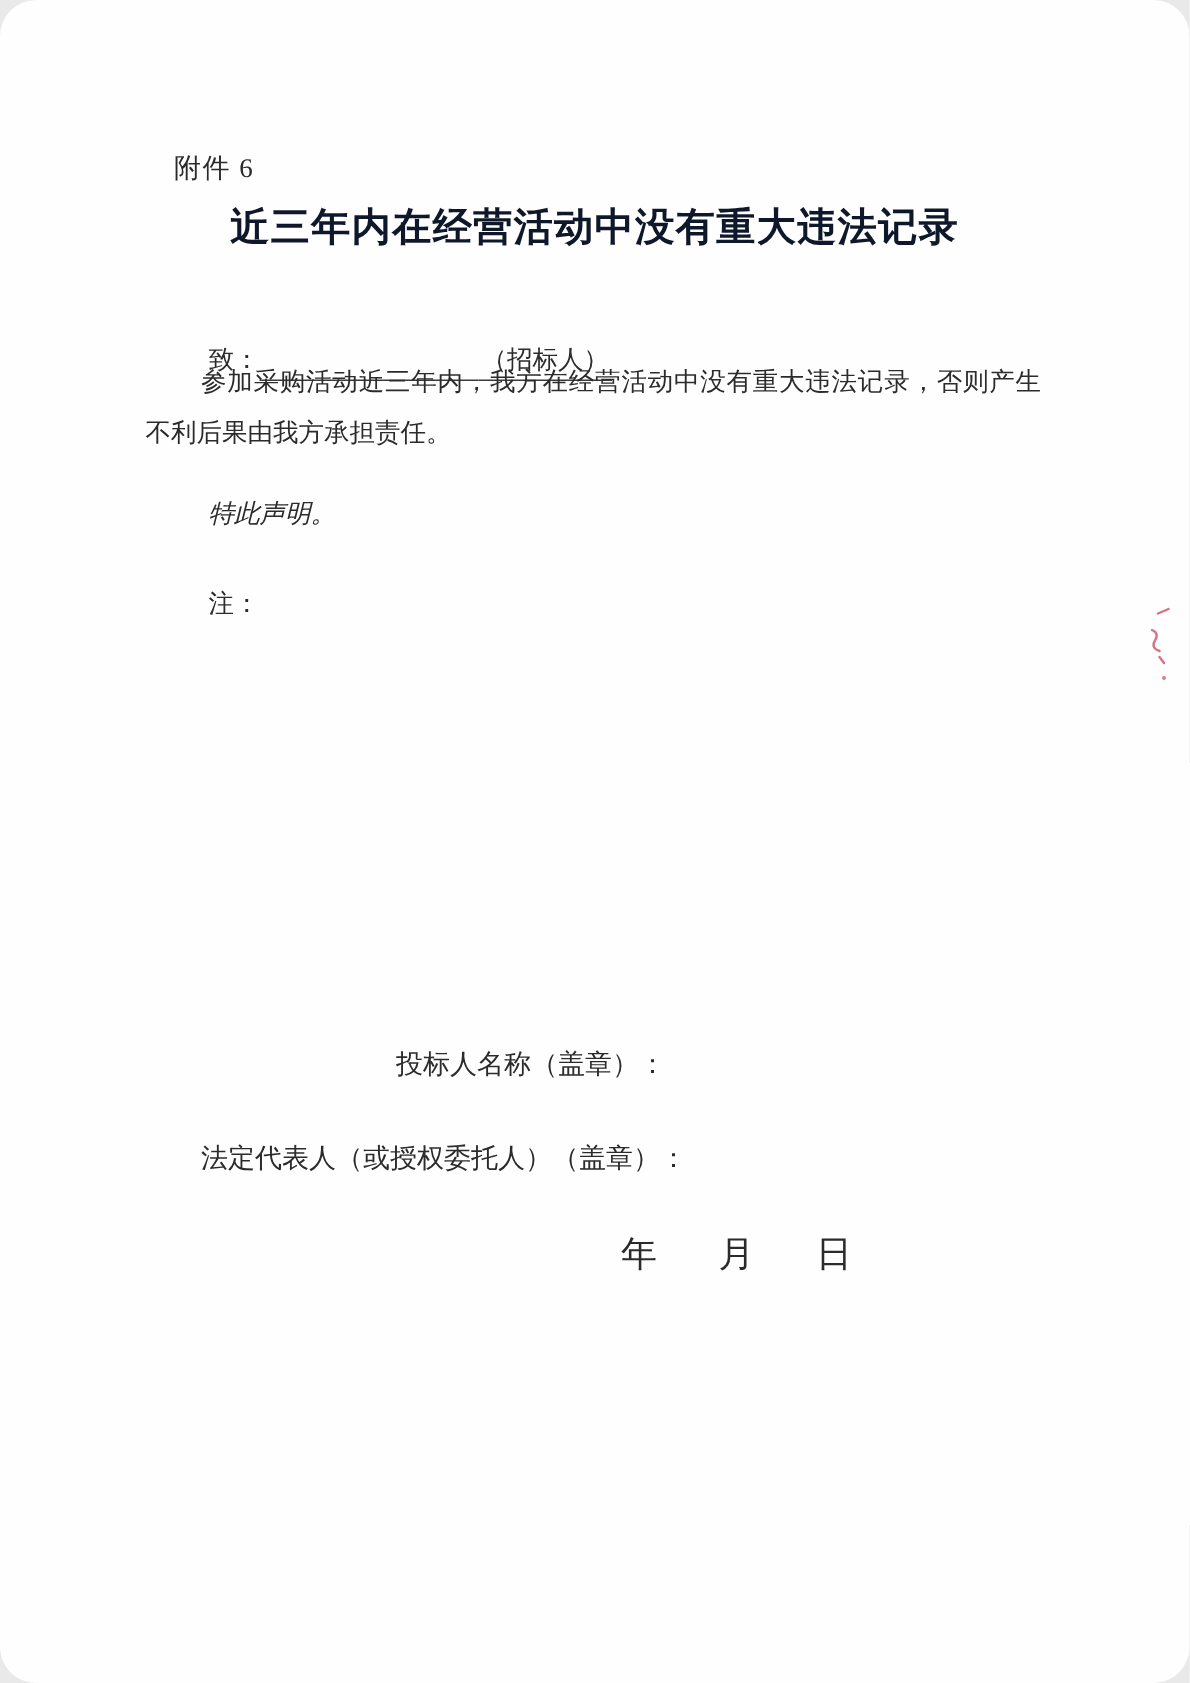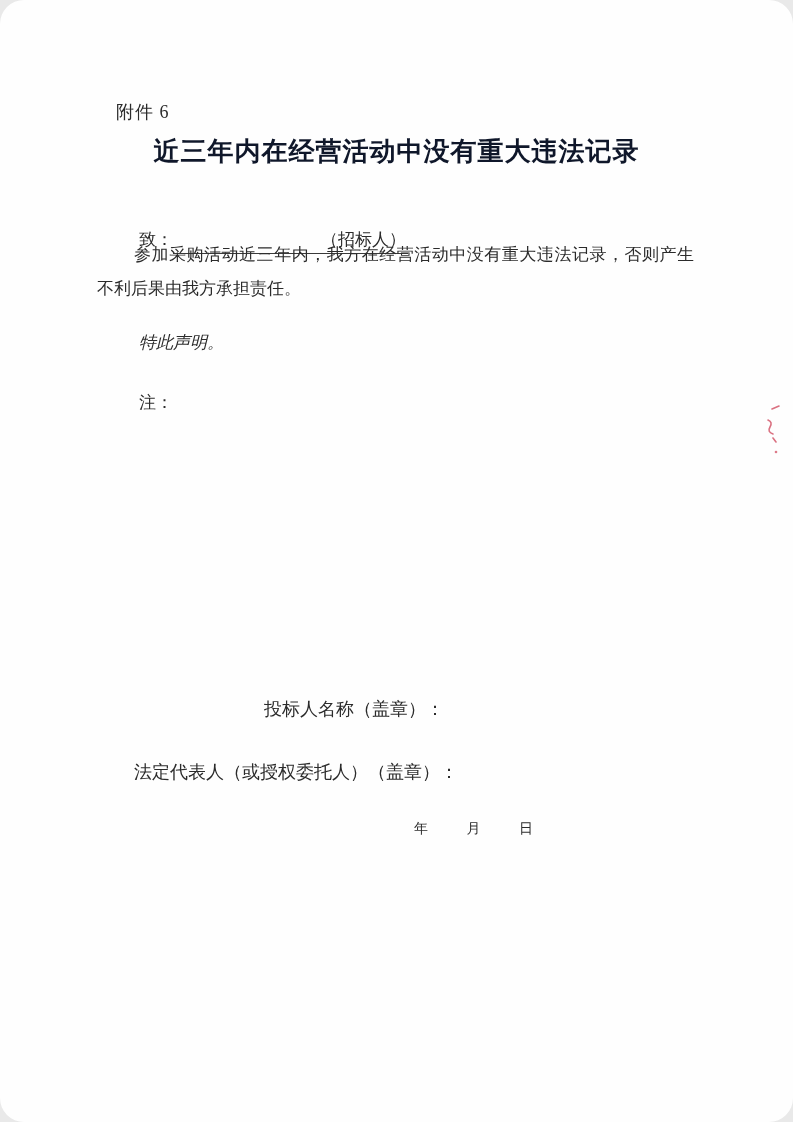--- a/index.html
+++ b/index.html
@@ -95,21 +95,21 @@
     font-size: 18px;
   }
   .sig-legal {
     left: 134px;
     top: 760px;
     font-size: 18px;
   }
   .date-line {
     left: 414px;
     top: 820px;
-    font-size: 14px;
+    font-size: 24px;
   }
   .date-line .dchar { margin-right: 35px; }
   .date-line .dchar:last-child { margin-right: 0; }
 
   .red-mark {
     left: 756px;
     top: 396px;
     width: 32px;
     height: 72px;
     pointer-events: none;

